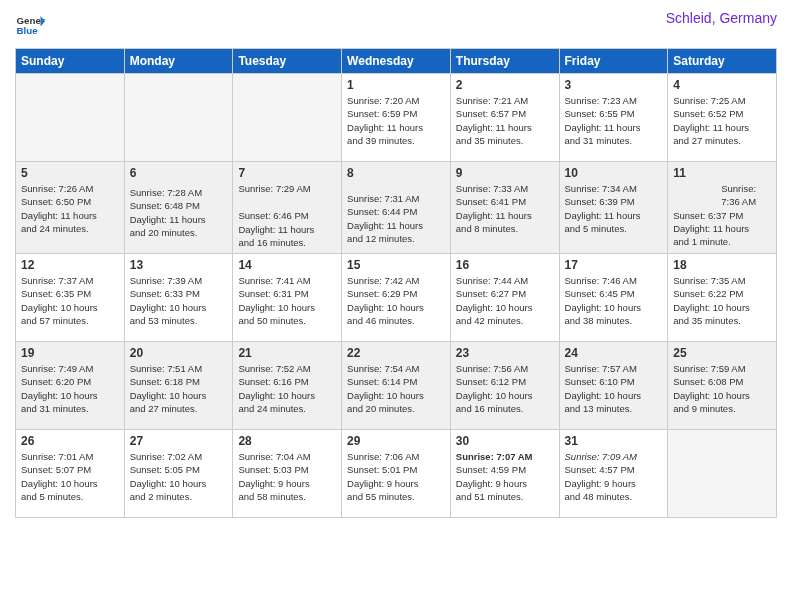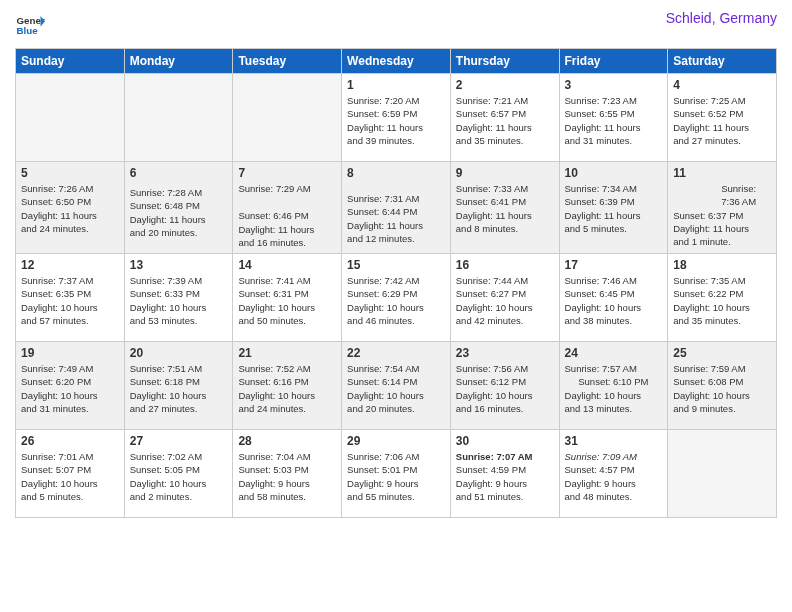--- a/index.html
+++ b/index.html
@@ -326,21 +326,21 @@
               <span style="display: block;">Sunrise: 7:56 AM</span>
               <span style="display: block;">Sunset: 6:12 PM</span>
               <span style="display: block;">Daylight: 10 hours</span>
               <span style="display: block;">and 16 minutes.</span>
             </div>
           </td>
           <td>
             <span class="day-number">24</span>
             <div class="day-info">
               <span style="display: block;">Sunrise: 7:57 AM</span>
-              <span style="display: block; text-align: center;">Sunset: 6:10 PM</span>
+              <span style="display: block;">Sunset: 6:10 PM</span>
               <span style="display: block;">Daylight: 10 hours</span>
               <span style="display: block;">and 13 minutes.</span>
             </div>
           </td>
           <td>
             <span class="day-number">25</span>
             <div class="day-info">
               <span style="display: block;">Sunrise: 7:59 AM</span>
               <span style="display: block;">Sunset: 6:08 PM</span>
               <span style="display: block;">Daylight: 10 hours</span>

